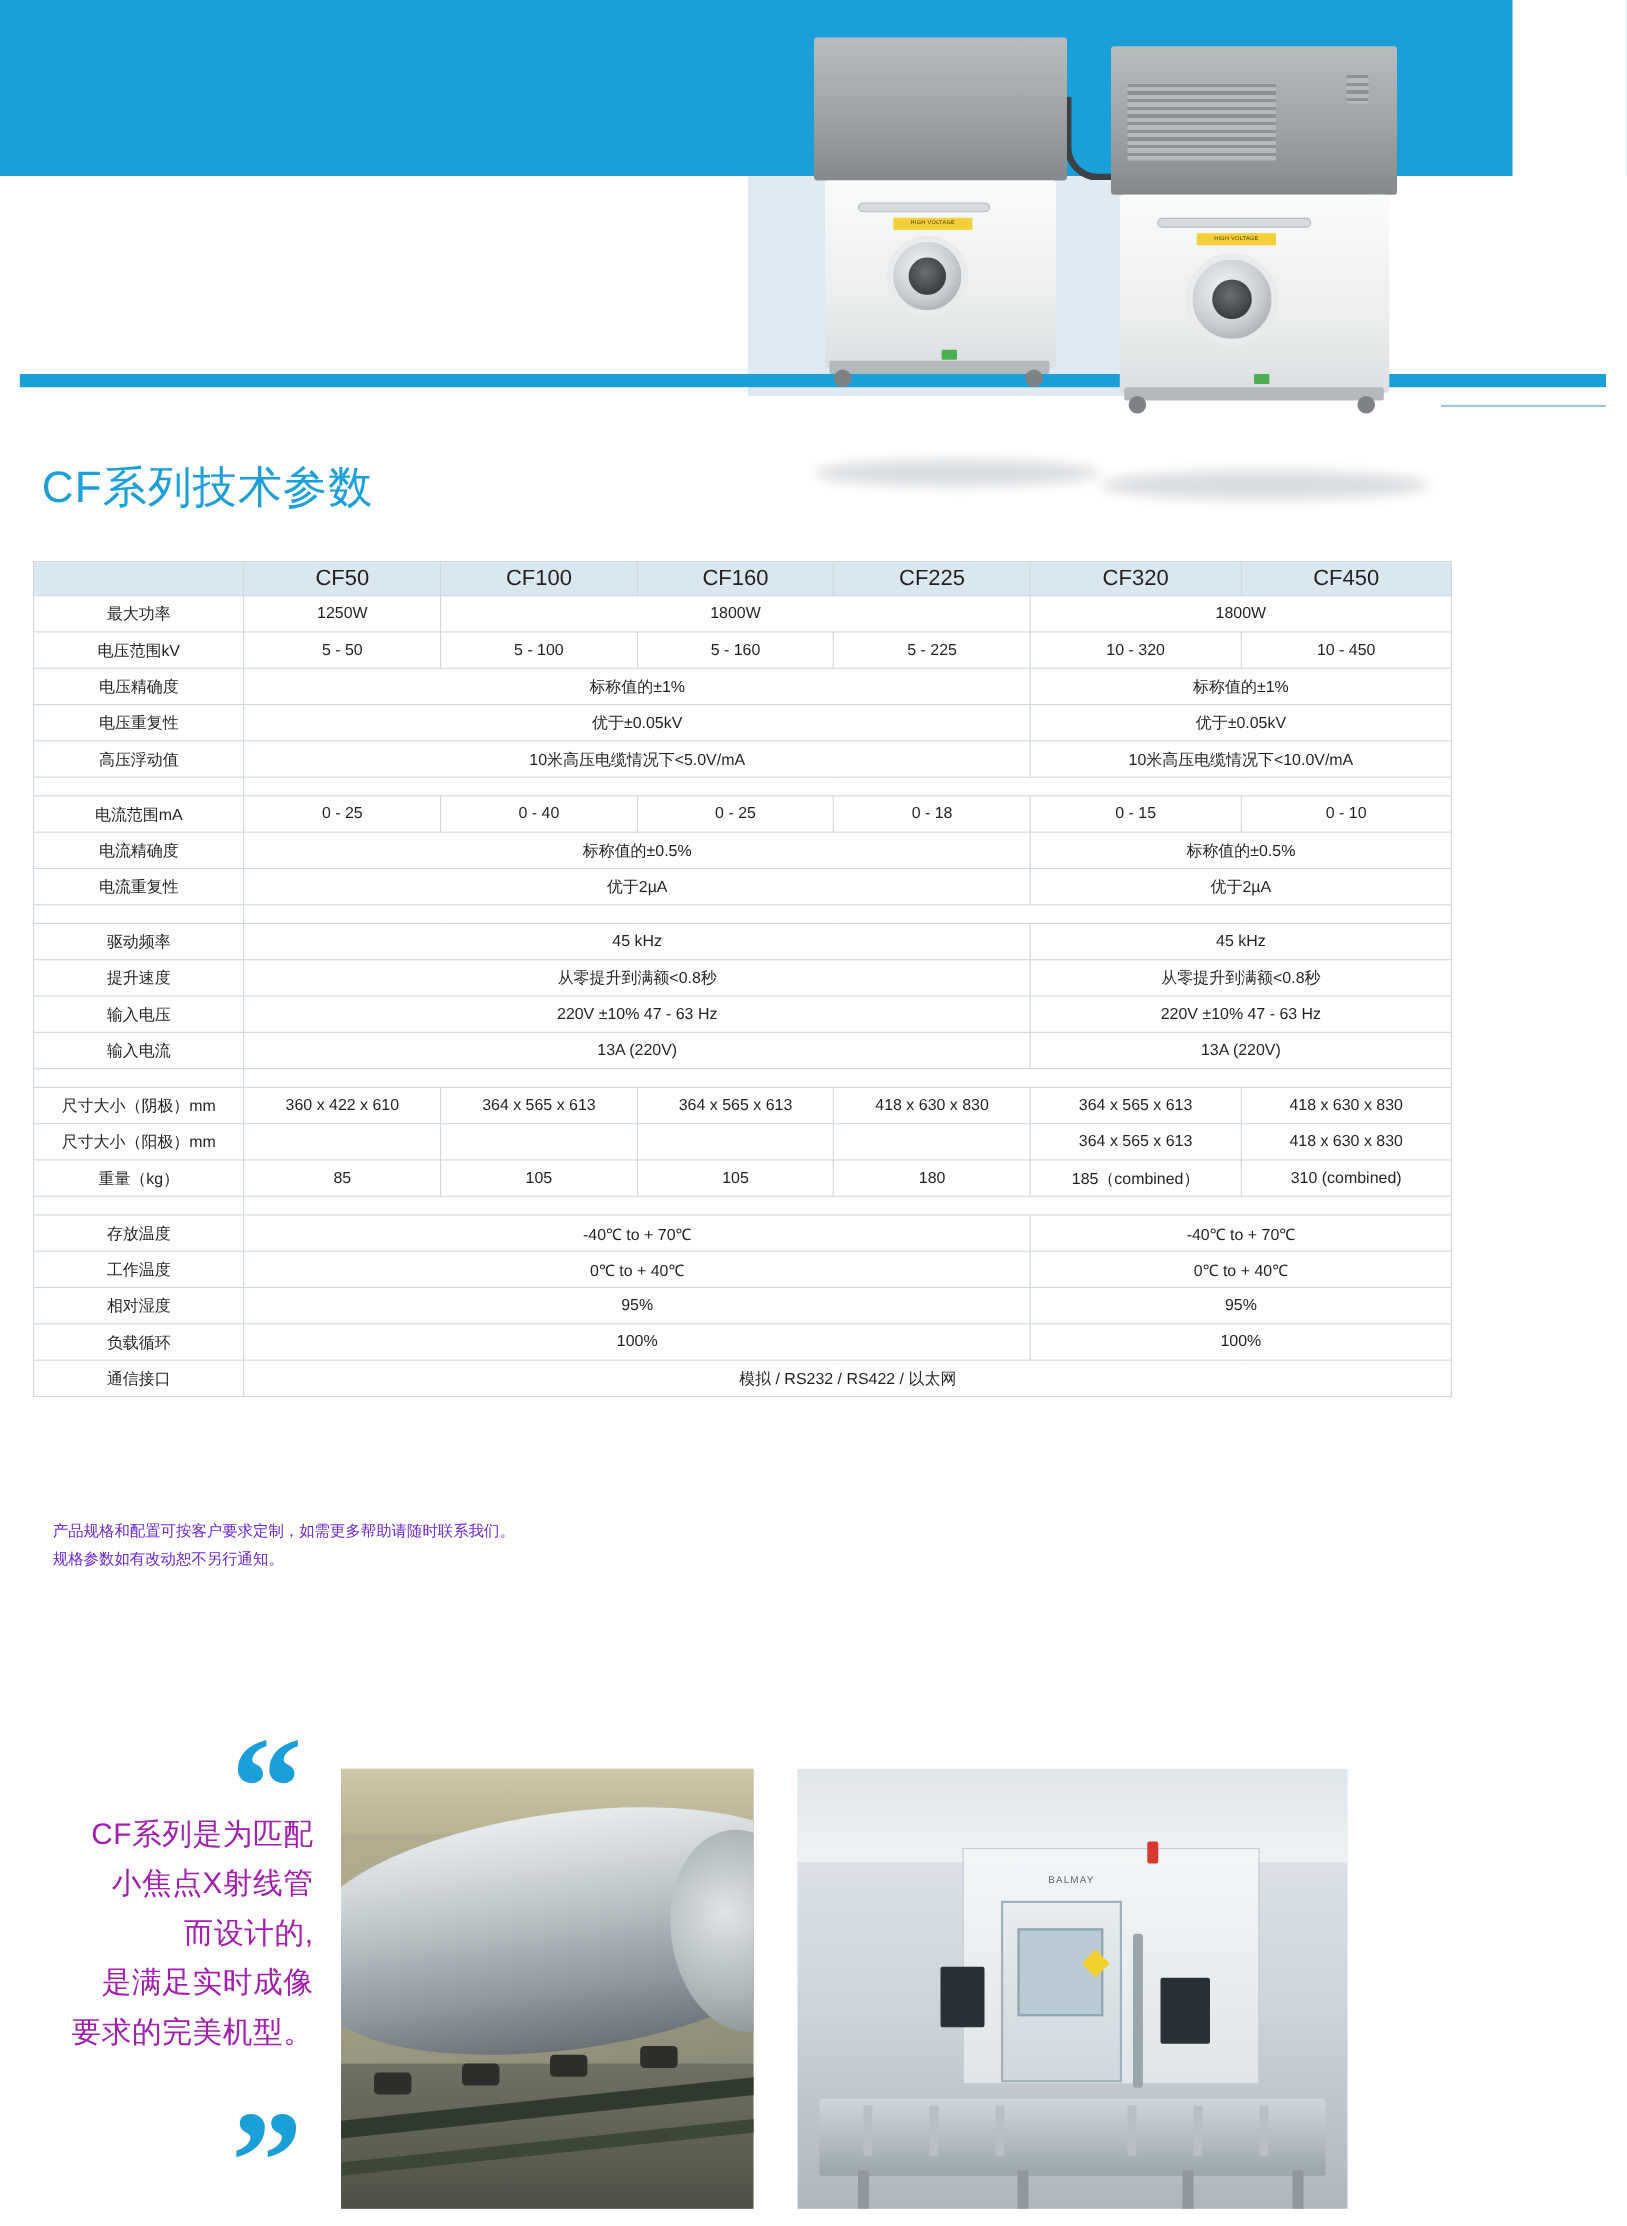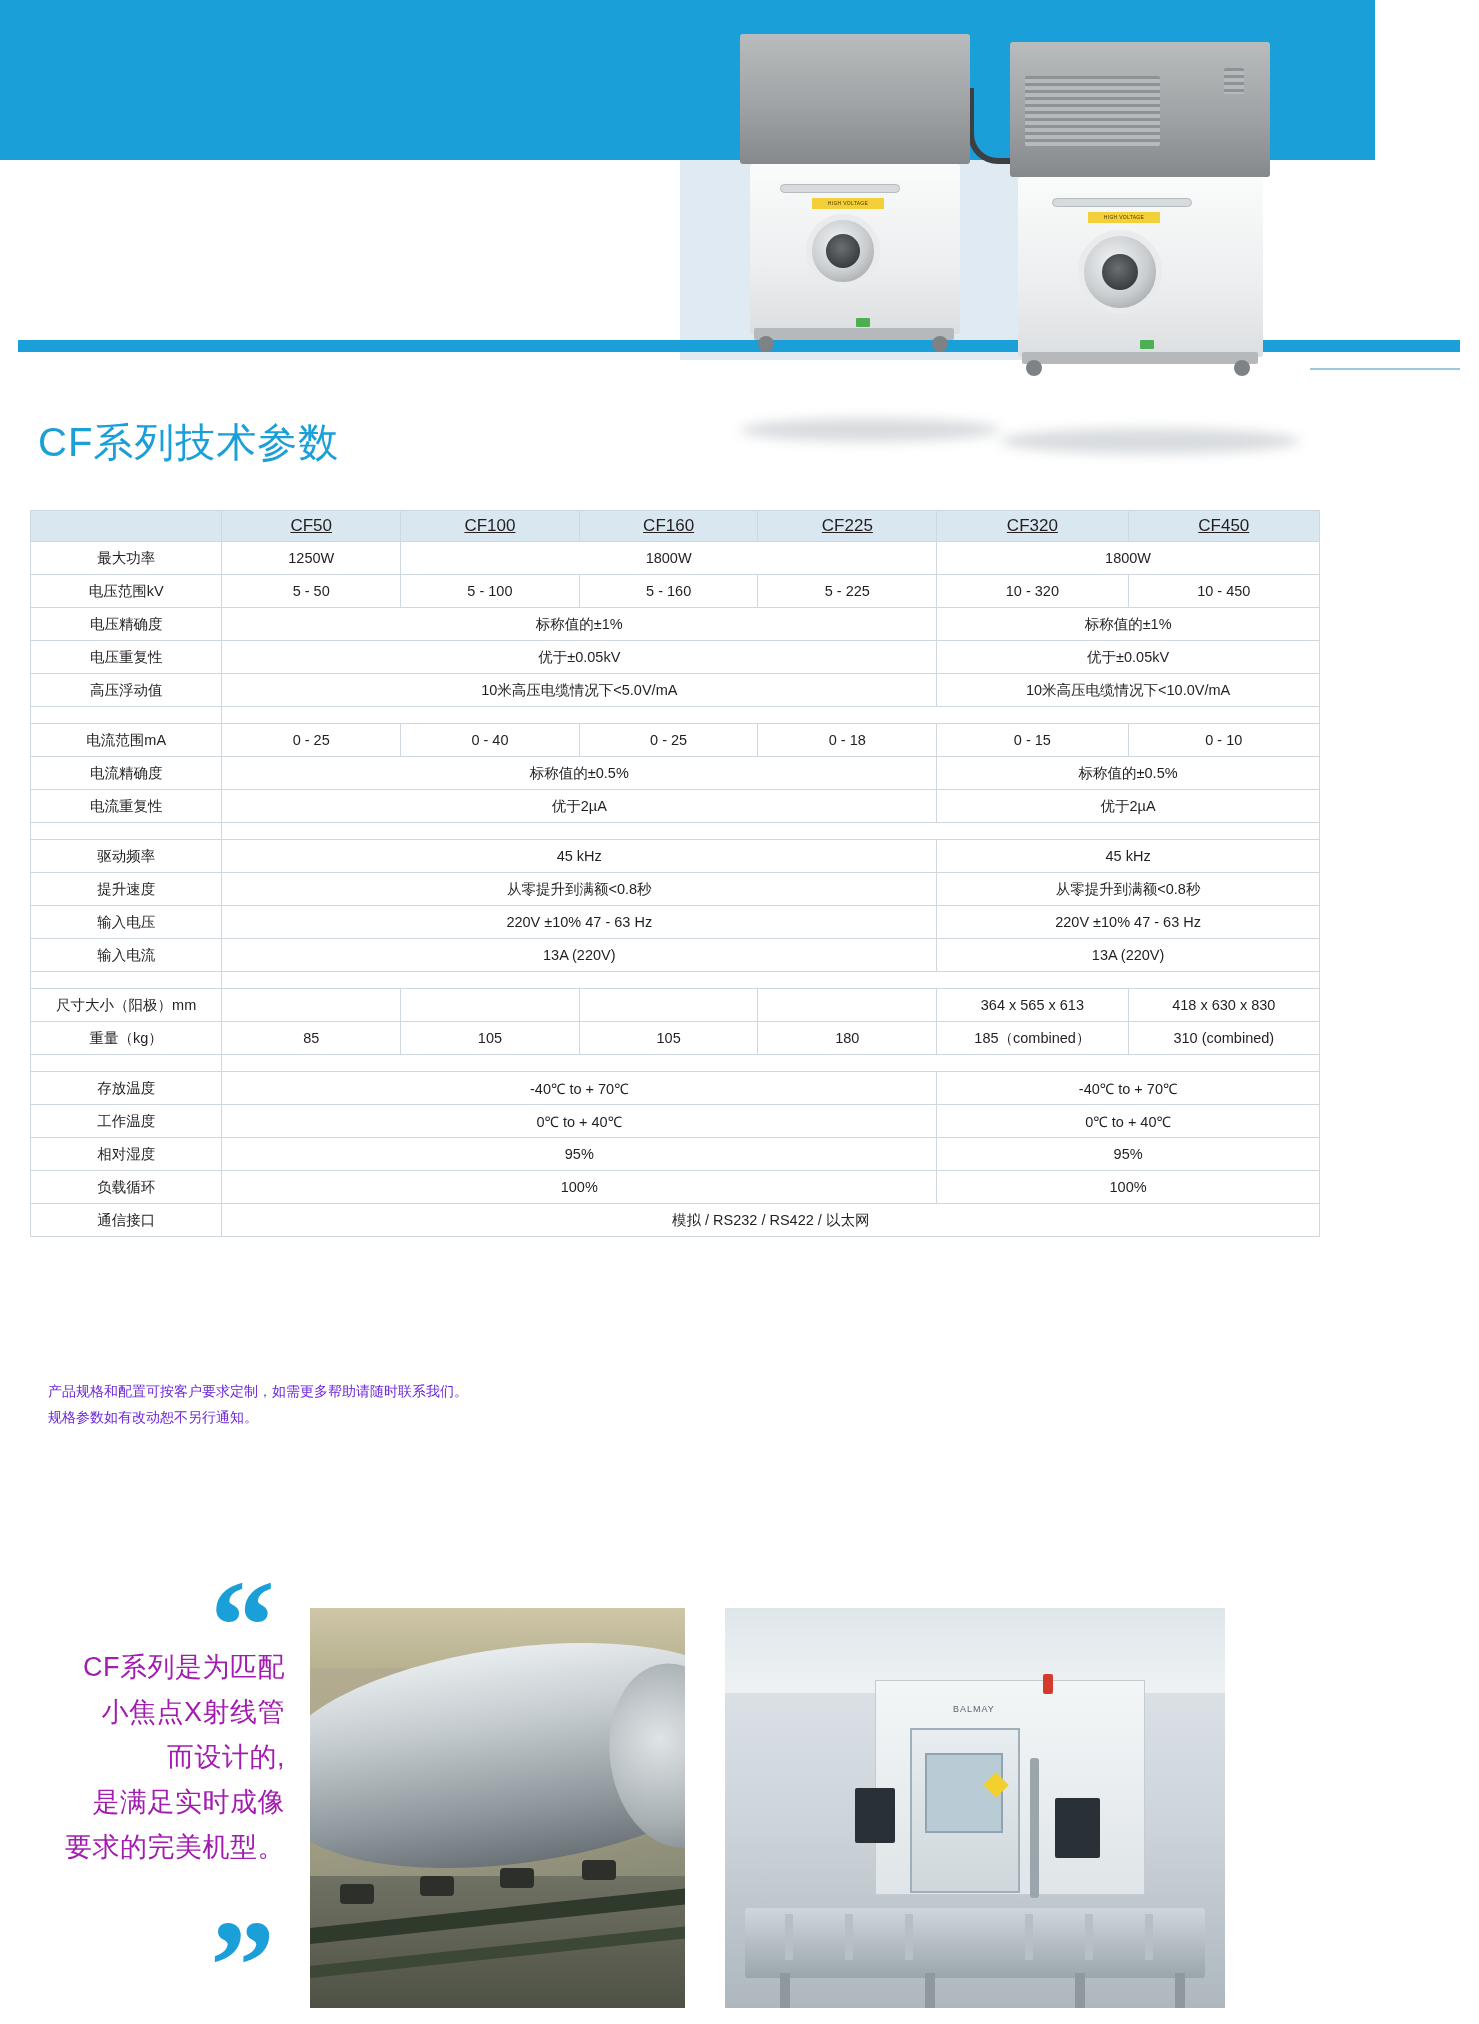--- a/index.html
+++ b/index.html
@@ -158,22 +158,21 @@
     border: 1px solid #cfd8de;
     padding: 0;
     height: 32px;
     text-align: center;
     font-weight: normal;
     color: #231f20;
   }
   table.spec th {
     background: #d9e7f0;
     height: 30px;
-    font-size: 17px;
-    text-decoration: underline;
+    font-size: 20px;
   }
   td.rowlabel, th.rowlabel {
     text-align: left;
     padding-left: 12px;
     background: #ffffff;
   }
   th.rowlabel { background: #d9e7f0; }
   tr.spacer td {
     height: 16px;
     border-left: 1px solid #cfd8de;
@@ -497,20 +496,29 @@
           <td colspan="2">220V ±10%   47 - 63 Hz</td>
         </tr>
         <tr>
           <td class="rowlabel">输入电流</td>
           <td colspan="4">13A (220V)</td>
           <td colspan="2">13A (220V)</td>
         </tr>
         <tr class="spacer">
           <td class="rowlabel"></td>
           <td colspan="6"></td>
+        </tr>
+        <tr>
+          <td class="rowlabel">尺寸大小（阴极）mm</td>
+          <td>360 x 422 x 610</td>
+          <td>364 x 565 x 613</td>
+          <td>364 x 565 x 613</td>
+          <td>418 x 630 x 830</td>
+          <td>364 x 565 x 613</td>
+          <td>418 x 630 x 830</td>
         </tr>
         <tr>
           <td class="rowlabel">尺寸大小（阳极）mm</td>
           <td class="empty-cell"></td>
           <td class="empty-cell"></td>
           <td class="empty-cell"></td>
           <td class="empty-cell"></td>
           <td>364 x 565 x 613</td>
           <td>418 x 630 x 830</td>
         </tr>

